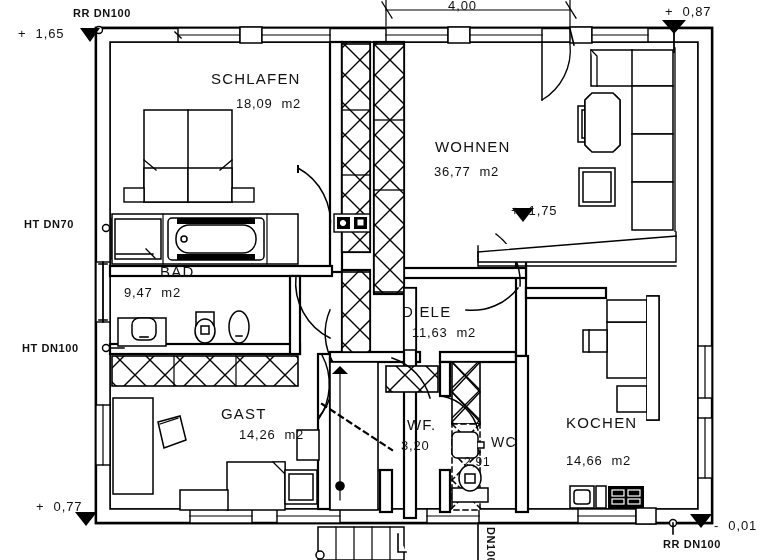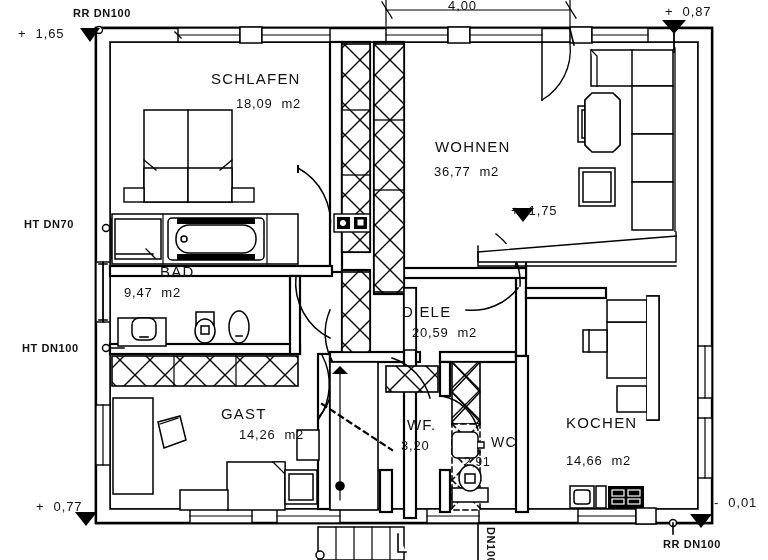--- a/index.html
+++ b/index.html
@@ -508,21 +508,21 @@
     <span>36,77</span>&nbsp;&nbsp;<span>m2</span>
   </div>
 
   <div class="lbl room-name" style="left:160px;top:263px;">BAD</div>
   <div class="lbl room-area" style="left:124px;top:285px;">
     <span>9,47</span>&nbsp;&nbsp;<span>m2</span>
   </div>
 
   <div class="lbl room-name" style="left:402px;top:303px;">DIELE</div>
   <div class="lbl room-area" style="left:412px;top:325px;">
-    <span>20,59</span>&nbsp;&nbsp;<span>m2</span>
+    <span>11,63</span>&nbsp;&nbsp;<span>m2</span>
   </div>
 
   <div class="lbl room-name" style="left:221px;top:405px;">GAST</div>
   <div class="lbl room-area" style="left:208px;top:427px;margin-left:31px;">
     <span>14,26</span>&nbsp;&nbsp;<span>m2</span>
   </div>
 
   <div class="lbl room-name" style="left:407px;top:416px;">WF.</div>
   <div class="lbl room-area" style="left:401px;top:438px;">3,20</div>
 
@@ -539,21 +539,21 @@
   </div>
   <div class="lbl lvl-lbl" style="left:665px;top:4px;">
     <span>+</span>&nbsp;&nbsp;<span>0,87</span>
   </div>
   <div class="lbl lvl-lbl" style="left:511px;top:203px;">
     <span>+</span>&nbsp;&nbsp;<span>1,75</span>
   </div>
   <div class="lbl lvl-lbl" style="left:36px;top:499px;">
     <span>+</span>&nbsp;&nbsp;<span>0,77</span>
   </div>
-  <div class="lbl lvl-lbl" style="left:714px;top:495px;">
+  <div class="lbl lvl-lbl" style="left:714px;top:518px;">
     <span>-</span>&nbsp;&nbsp;<span>0,01</span>
   </div>
 
   <div class="lbl small-lbl" style="left:73px;top:7px;">RR  DN100</div>
   <div class="lbl small-lbl" style="left:24px;top:218px;">HT  DN70</div>
   <div class="lbl small-lbl" style="left:22px;top:342px;">HT  DN100</div>
   <div class="lbl small-lbl" style="left:663px;top:538px;">RR  DN100</div>
   <div class="lbl vert-lbl" style="left:497px;top:527px;">DN100</div>
 
   <div class="lbl dim-lbl" style="left:448px;top:-2px;">4,00</div>

